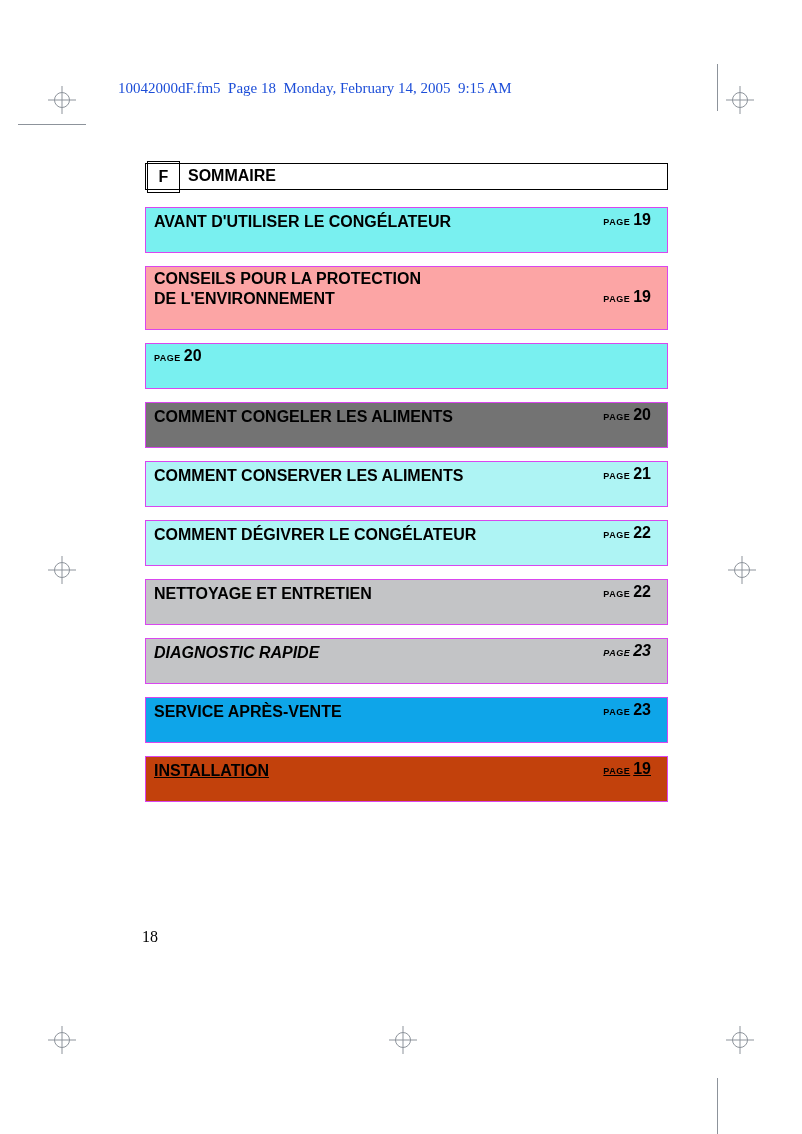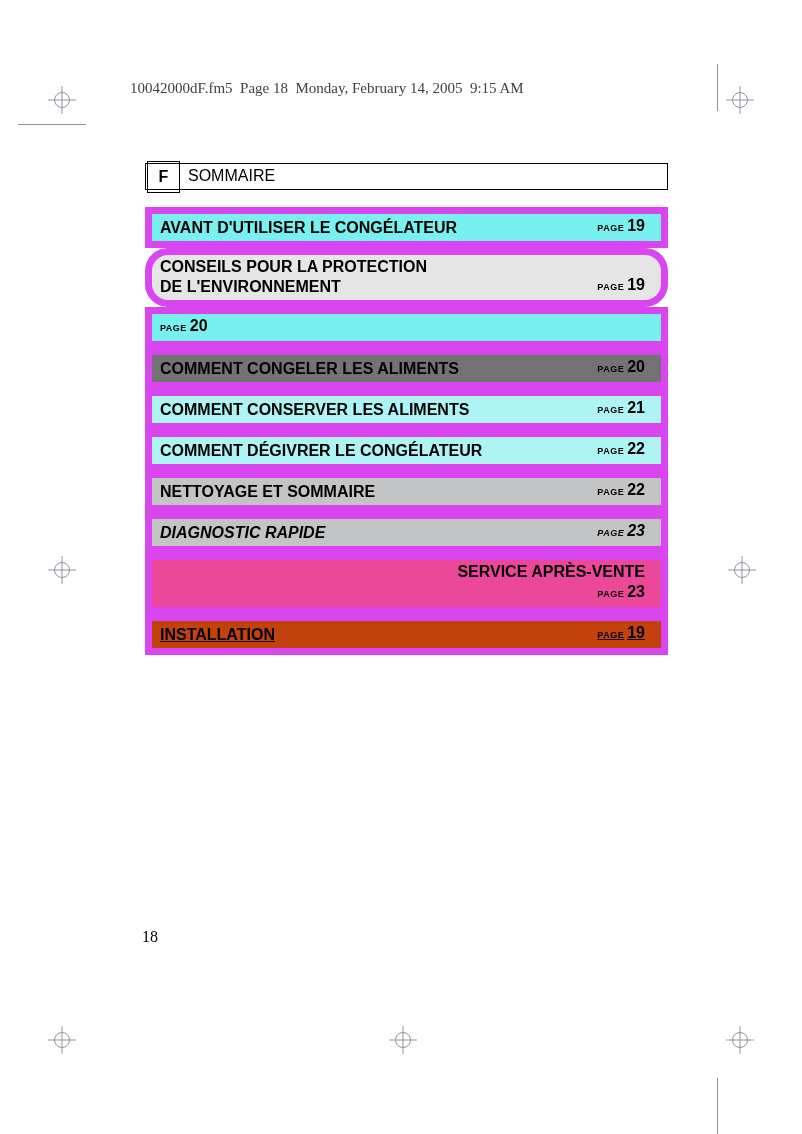--- a/index.html
+++ b/index.html
@@ -7,47 +7,48 @@
     position:relative;
     width:802px; height:1134px;
     background:#ffffff;
     overflow:hidden;
     font-family:"Liberation Sans", sans-serif;
     color:#000;
   }
   .doc-header {
     position:absolute; left:118px; top:80px;
     font-family:"Liberation Serif", serif;
-    font-size:15px; white-space:pre; color:#404040;margin-left:12px;
+    font-size:15px; white-space:pre; color:#1d4ed8;
   }
   #toc {
     position:absolute; left:145px; top:163px; width:523px;
   }
   .toc-title {
     position:relative;
     border:1px solid #000;
     background:#ffffff;
     padding:2px 0 3px 0;
     margin-bottom:17px;
     height:20px;
   }
   .lang-box {
     position:absolute; left:1px; top:-3px; bottom:-4px; width:31px;
     border:1px solid #000;
     display:flex; align-items:center; justify-content:center;
     font-weight:700; font-size:16px;
   }
   .title-text {
     margin-left:42px;
-    font-weight:400; font-size:16px; line-height:20px;
+    font-weight:700; font-size:16px; line-height:20px;
   }
   .toc-row {
-    border:7px solid #d946ef;
+    border:1px solid #d946ef;
     display:flex; justify-content:space-between; align-items:flex-end;
-    padding:2px 16px 3px 8px;
+    padding:2px 16px 20px 8px;
+    margin-bottom:13px;
   }
   .row-title {
     font-weight:700; font-size:16px; line-height:20px;
   }
   .row-page { white-space:nowrap; line-height:20px;text-align:right; }
   .page-label {
     font-weight:700; font-size:9px; letter-spacing:0.5px;
   }
   .page-num {
     font-weight:700; font-size:16px; margin-left:3px;
@@ -119,21 +120,21 @@
 
     <div class="toc-row" style="background-color: rgb(121, 240, 240);">
       <div class="row-title">
         <div>AVANT D'UTILISER LE CONGÉLATEUR</div>
       </div>
       <div class="row-page">
         <span class="page-label">PAGE</span><span class="page-num">19</span>
       </div>
     </div>
 
-    <div class="toc-row" style="background-color: #e5e5e5; border-radius: 23px;">
+    <div class="toc-row" style="background-color: #fca5a5;">
       <div class="row-title">
         <div>CONSEILS POUR LA PROTECTION</div>
         <div>DE L'ENVIRONNEMENT</div>
       </div>
       <div class="row-page">
         <span class="page-label">PAGE</span><span class="page-num">19</span>
       </div>
     </div>
 
     <div class="toc-row" style="background-color: rgb(121, 240, 240);">
@@ -164,37 +165,37 @@
       <div class="row-title">
         <div>COMMENT DÉGIVRER LE CONGÉLATEUR</div>
       </div>
       <div class="row-page">
         <span class="page-label">PAGE</span><span class="page-num">22</span>
       </div>
     </div>
 
     <div class="toc-row" style="background-color: rgb(195, 196, 198);">
       <div class="row-title">
-        <div>NETTOYAGE ET SOMMAIRE</div>
+        <div>NETTOYAGE ET ENTRETIEN</div>
       </div>
       <div class="row-page">
         <span class="page-label">PAGE</span><span class="page-num">22</span>
       </div>
     </div>
 
     <div class="toc-row" style="background-color: rgb(195, 196, 198); font-style: italic;">
       <div class="row-title">
         <div>DIAGNOSTIC RAPIDE</div>
       </div>
       <div class="row-page">
         <span class="page-label">PAGE</span><span class="page-num">23</span>
       </div>
     </div>
 
-    <div class="toc-row" style="background-color: #ec4899; flex-direction: column;">
+    <div class="toc-row" style="background-color: #0ea5e9;">
       <div class="row-title">
         <div>SERVICE APRÈS-VENTE</div>
       </div>
       <div class="row-page">
         <span class="page-label">PAGE</span><span class="page-num">23</span>
       </div>
     </div>
 
     <div class="toc-row" style="background-color: #c2410c; text-decoration: underline;">
       <div class="row-title">

